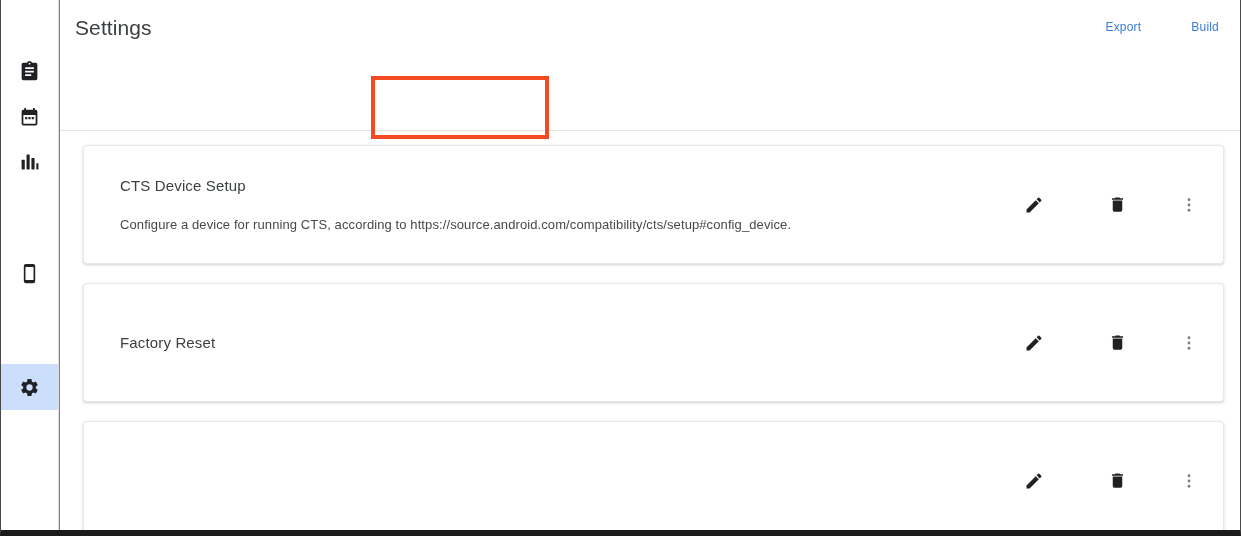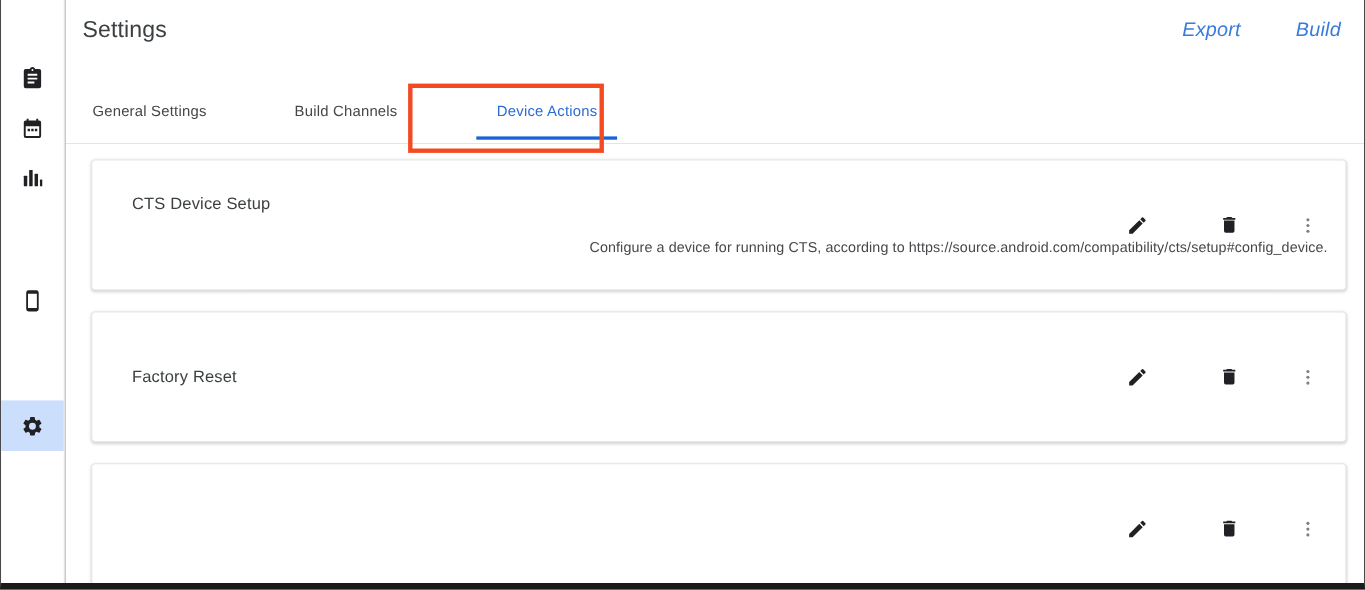--- a/index.html
+++ b/index.html
@@ -16,21 +16,21 @@
     font-family: "Liberation Sans", sans-serif;
     color: #3c4043;
     -webkit-font-smoothing: antialiased;
   }
 
   
   #app-frame {
     position: relative;
     width: 1241px;
     height: 536px;
-    background: #f0abfc;
+    background: #0ea5e9;
     border-left: 1px solid #4a4a4a;
     border-right: 1px solid #4a4a4a;
     border-bottom: 6px solid #1b1b1b;
     overflow: hidden;
   }
 
   
   #sidebar {
     position: absolute;
     left: 0;
@@ -91,28 +91,27 @@
   }
   #header-actions {
     position: absolute;
     right: 21px;
     top: 17px;
     display: flex;
     align-items: center;
     gap: 50px;
   }
   .header-link {
-    font-size: 18px;
+    font-size: 12px;
     line-height: 20px;
     color: #3a7bd8;
     text-decoration: none;
     cursor: pointer;
     letter-spacing: 0.2px;
     white-space: nowrap;
-    font-style: italic;
   }
 
   
   #tabbar {
     position: relative;
     height: 60px;
     background: #ffffff;
     border-bottom: 1px solid #e4e4e4;
   }
   #tabstrip {
@@ -195,21 +194,20 @@
     color: #3c4043;
     font-weight: 400;
     letter-spacing: 0.15px;
   }
   .card-desc {
     font-size: 13px;
     line-height: 20px;
     color: #46484b;
     margin-top: 18px;
     letter-spacing: 0.1px;
-    text-align: right;
   }
   .action-card.no-desc .card-title { margin-top: 0; }
 
   .card-actions {
     position: absolute;
     right: 10px;
     top: 50%;
     transform: translateY(-50%);
     display: flex;
     align-items: center;
@@ -288,25 +286,20 @@
 
     <header id="page-header">
       <div id="page-title">Settings</div>
       <div id="header-actions">
         <a class="header-link">Export</a>
         <a class="header-link">Build</a>
       </div>
     </header>
 
     <div id="tabbar">
-      <div id="tabstrip">
-        <div class="tab">General Settings</div>
-        <div class="tab">Build Channels</div>
-        <div class="tab active">Device Actions</div>
-      </div>
       <div id="tab-highlight"></div>
     </div>
 
     <section id="content">
 
       <article class="action-card">
         <div class="card-title">CTS Device Setup</div>
         <div class="card-desc">Configure a device for running CTS, according to https://source.android.com/compatibility/cts/setup#config_device.</div>
         <div class="card-actions">
           <button class="icon-btn edit-btn">

